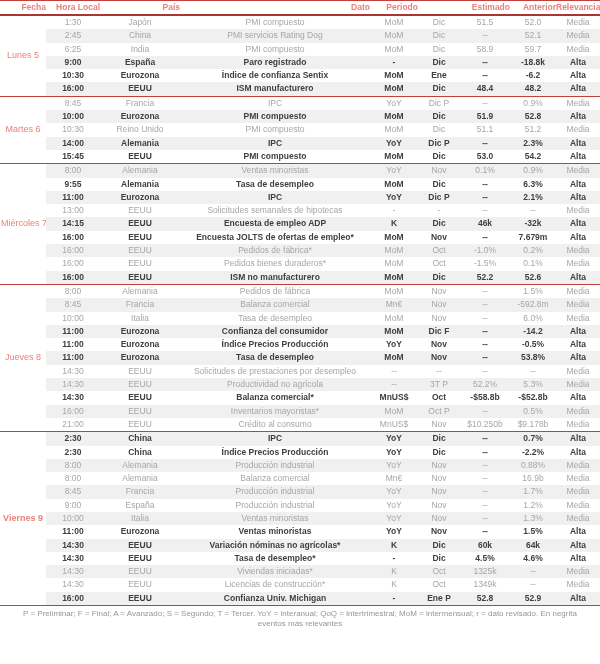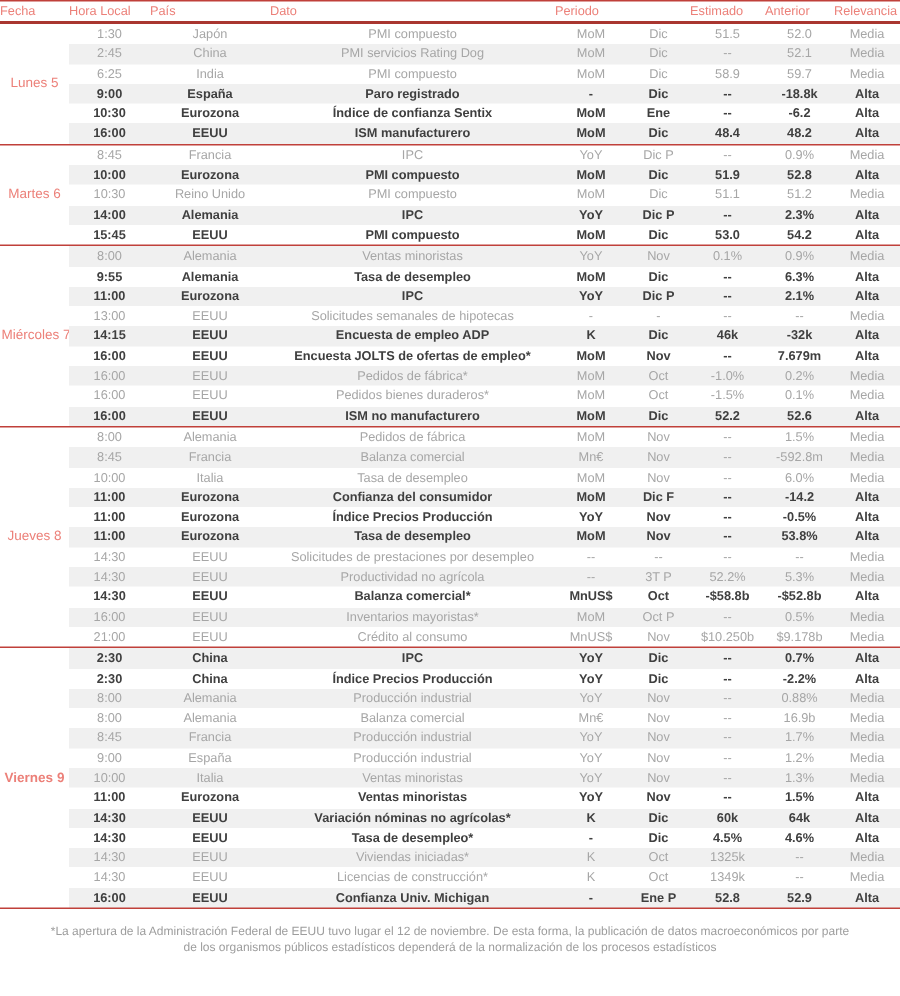--- a/index.html
+++ b/index.html
@@ -20,22 +20,22 @@
   }
   table{
     width:600px;table-layout:fixed;border-collapse:collapse;
     border-top:1px solid var(--line);
     border-bottom:1px solid var(--line);
   }
   col.c-fecha{width:46px;} col.c-hora{width:54px;} col.c-pais{width:80px;}
   col.c-dato{width:190px;} col.c-freq{width:48px;} col.c-mes{width:42px;}
   col.c-est{width:50px;}  col.c-ant{width:46px;}  col.c-rel{width:44px;}
   thead th{
-    color:var(--accent);font-weight:400;font-size:8.5px;
-    height:13px;line-height:13px;text-align:left;
+    color:var(--accent);font-weight:700;font-size:8.5px;
+    height:13px;line-height:13px;text-align:right;
     border-bottom:2px solid var(--line-dark);
     white-space:nowrap;overflow:hidden;
   }
   td{
     font-size:8.5px;height:13.3px;line-height:13.3px;
     text-align:center;white-space:nowrap;overflow:hidden;
     color:var(--txt-dim);padding:0 1px;
   }
   tr.zebra td{background:var(--alt-bg);}
   td.fecha{background:#ffffff !important;color:var(--accent);font-size:9px;margin-left:12px;}
@@ -523,14 +523,14 @@
         <td>-</td>
         <td>Ene P</td>
         <td>52.8</td>
         <td>52.9</td>
         <td>Alta</td>
       </tr>
     </tbody>
 </table>
 
 <div class="footer">
-  <div class="footnote">*La apertura de la Administración Federal de EEUU tuvo lugar el 12 de noviembre. De esta forma, la publicación de datos macroeconómicos por parte de los organismos públicos estadísticos dependerá de la normalización de los procesos estadísticos</div>
+  <div class="legend">P = Preliminar; F = Final; A = Avanzado; S = Segundo; T = Tercer.  YoY = interanual; QoQ = intertrimestral; MoM = intermensual; r = dato revisado. En negrita eventos más relevantes</div>
 </div>
 
 </body></html>

